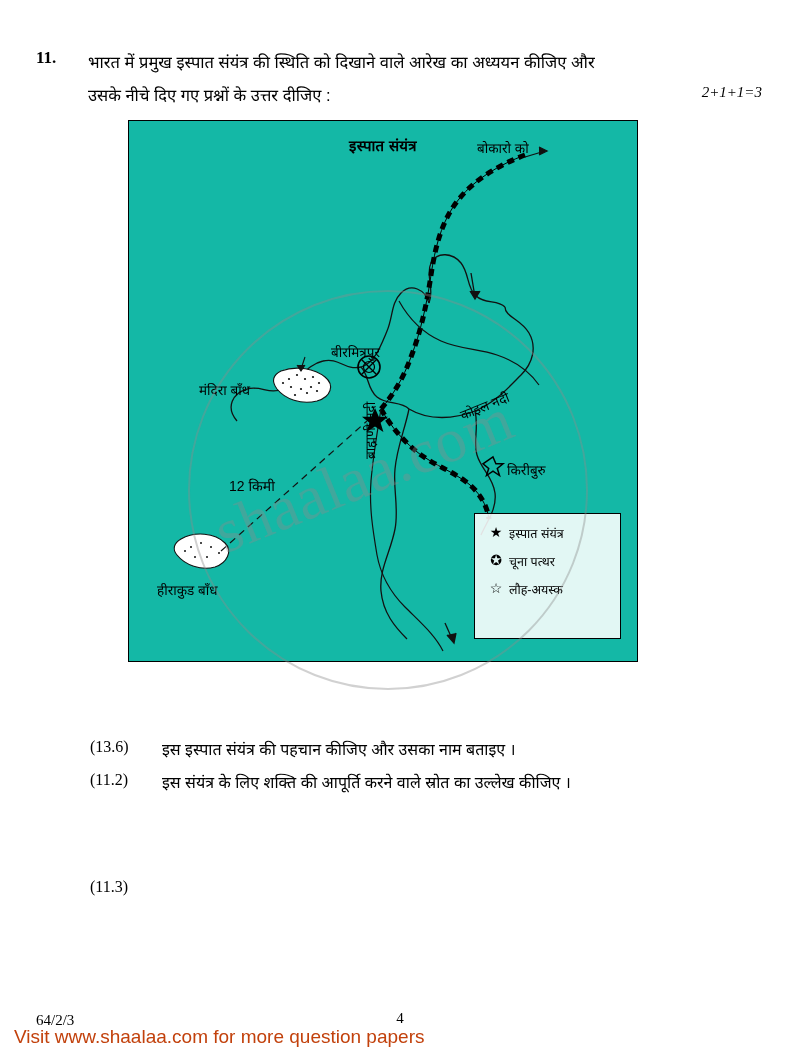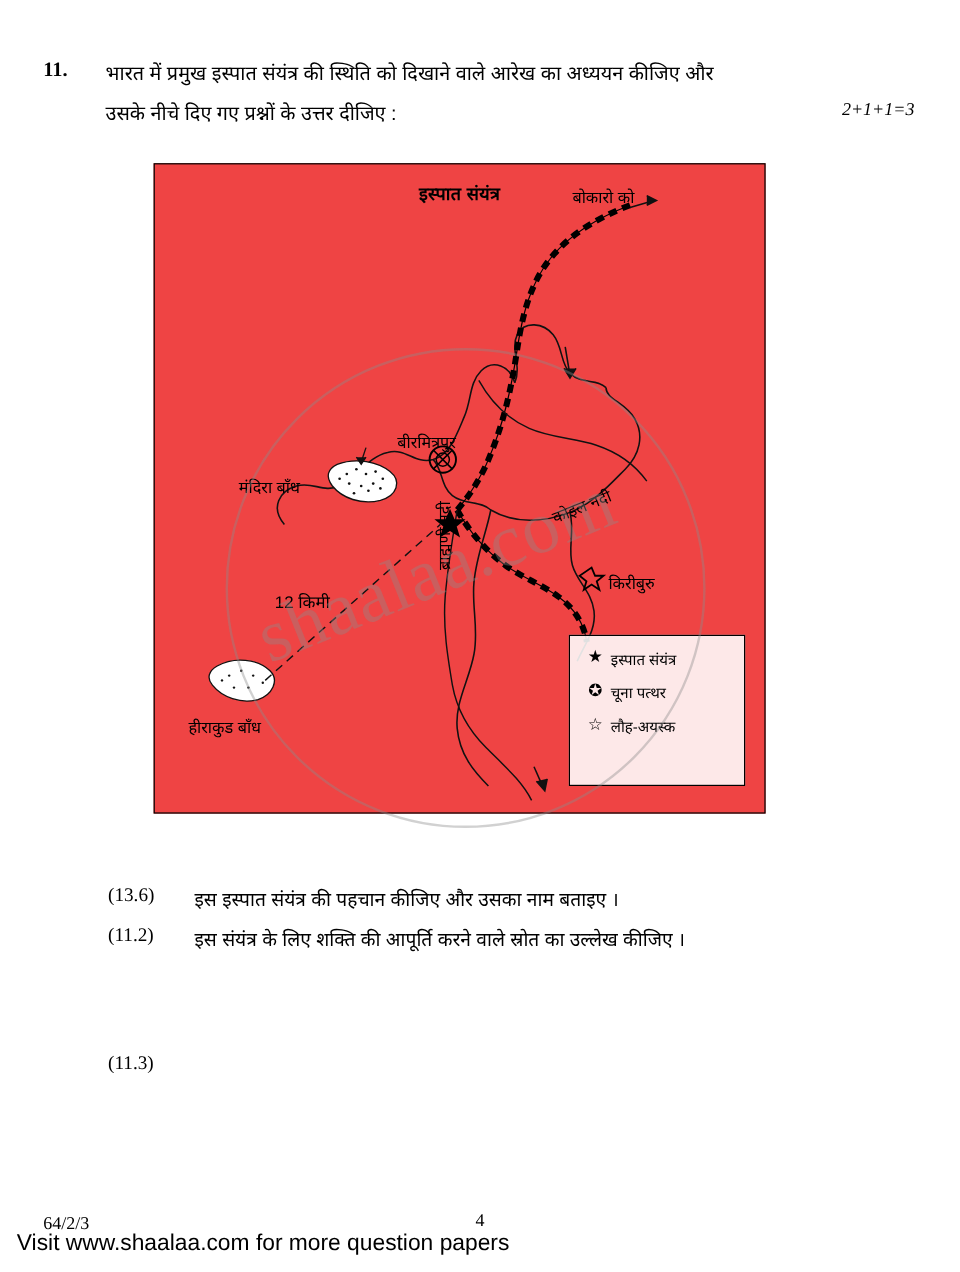--- a/index.html
+++ b/index.html
@@ -55,25 +55,25 @@
     top: 84px;
     font-size: 15px;
     font-style: italic;
     font-family: "Liberation Serif", serif;
   }
 
   
   .figure {
     position: absolute;
     left: 128px;
-    top: 136px;
+    top: 120px;
     width: 508px;
     height: 540px;
     border: 1.5px solid #000;
-    background: #ef4444;
+    background: #14b8a6;
     overflow: hidden;
   }
   .fig-title {
     position: absolute;
     left: 0;
     top: 14px;
     width: 100%;
     text-align: center;
     font-size: 15px;
     font-weight: bold;
@@ -210,21 +210,21 @@
     text-align: center;
     font-size: 15px;
     font-family: "Liberation Serif", serif;
   }
   .footer-banner {
     position: absolute;
     left: 14px;
     top: 1026px;
     font-size: 19px;
     font-family: "Liberation Sans", sans-serif;
-    color: #000000;
+    color: #c2410c;
     text-align: center;
   }
 </style>
 </head>
 <body>
 
 <div class="page">
 
   <div class="q-number">11.</div>
   <div class="q-text">भारत में प्रमुख इस्पात संयंत्र की स्थिति को दिखाने वाले आरेख का अध्ययन कीजिए और</div>

